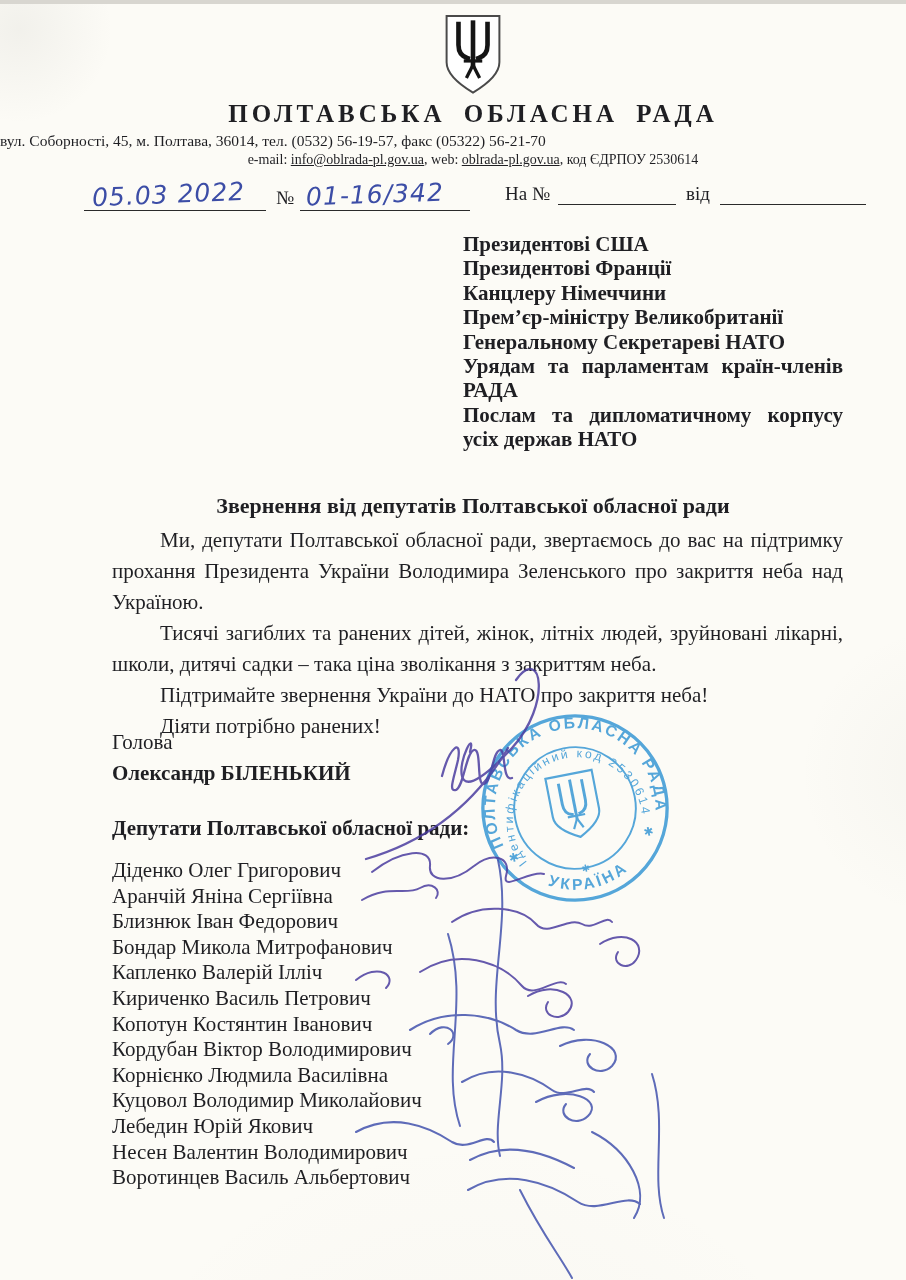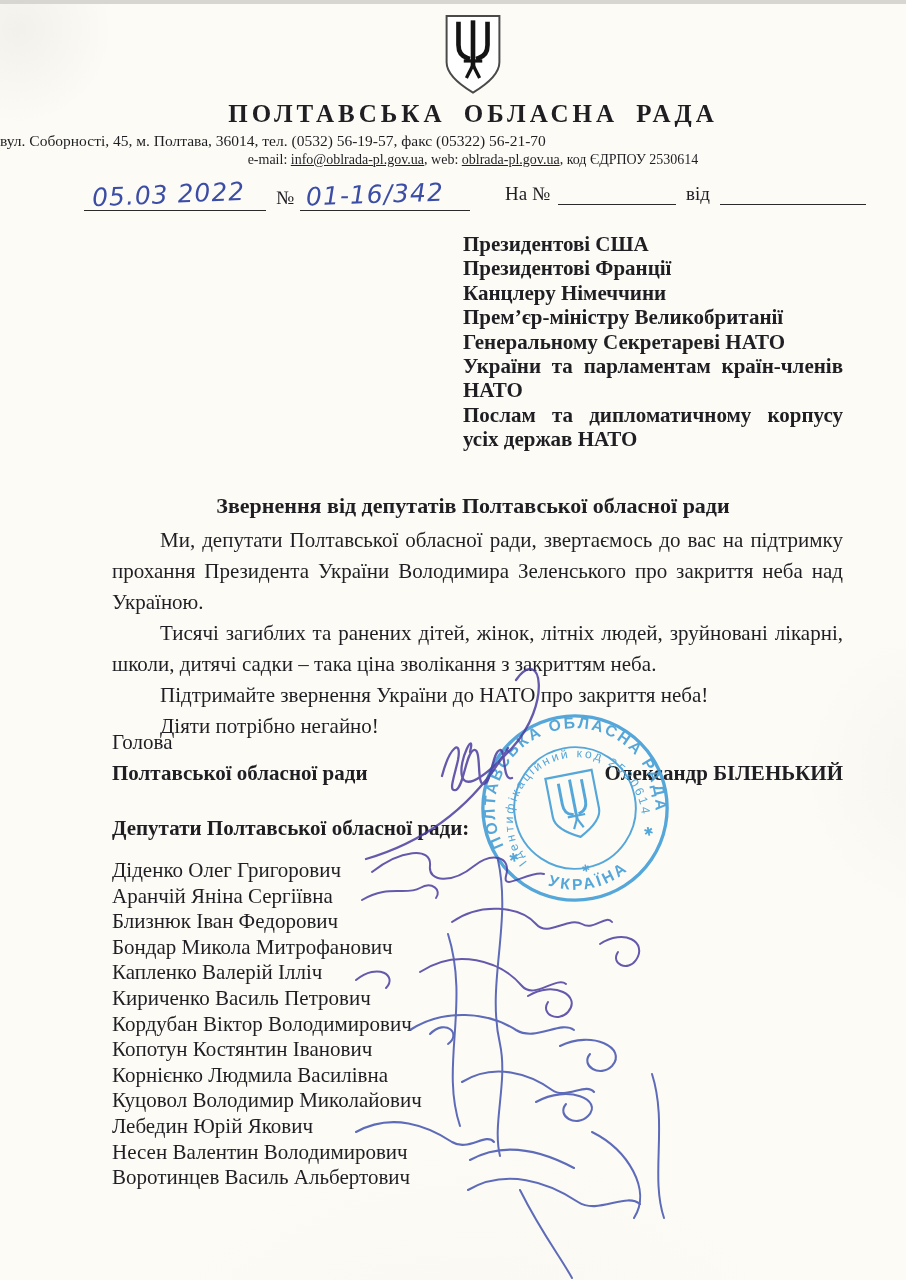--- a/index.html
+++ b/index.html
@@ -99,49 +99,48 @@
     <span>від</span>
     <span class="blank b2"></span>
   </div>
 
   <div class="abs recipients">
     <div>Президентові США</div>
     <div>Президентові Франції</div>
     <div>Канцлеру Німеччини</div>
     <div>Прем’єр-міністру Великобританії</div>
     <div>Генеральному Секретареві НАТО</div>
-    <div>України та парламентам країн-членів НАТО</div>
+    <div>Урядам та парламентам країн-членів РАДА</div>
     <div>Послам та дипломатичному корпусу усіх держав НАТО</div>
   </div>
 
   <div class="abs subject">Звернення від депутатів Полтавської обласної ради</div>
 
   <div class="abs body-text">
     <p>Ми, депутати Полтавської обласної ради, звертаємось до вас на підтримку прохання Президента України Володимира Зеленського про закриття неба над Україною.</p>
     <p>Тисячі загиблих та ранених дітей, жінок, літніх людей, зруйновані лікарні, школи, дитячі садки – така ціна зволікання з закриттям неба.</p>
     <p>Підтримайте звернення України до НАТО про закриття неба!</p>
-    <p>Діяти потрібно негайно!</p>
+    <p>Діяти потрібно ранених!</p>
   </div>
 
   <div class="abs sig-title1">Голова</div>
   <div class="abs sig-row">
-    <span>Полтавської обласної ради</span>
     <span>Олександр БІЛЕНЬКИЙ</span>
   </div>
 
   <div class="abs deputies-heading">Депутати Полтавської обласної ради:</div>
   <div class="abs deputies">
     <div>Діденко Олег Григорович</div>
     <div>Аранчій Яніна Сергіївна</div>
     <div>Близнюк Іван Федорович</div>
     <div>Бондар Микола Митрофанович</div>
     <div>Капленко Валерій Ілліч</div>
     <div>Кириченко Василь Петрович</div>
+    <div>Копотун Костянтин Іванович</div>
     <div>Кордубан Віктор Володимирович</div>
-    <div>Копотун Костянтин Іванович</div>
     <div>Корнієнко Людмила Василівна</div>
     <div>Куцовол Володимир Миколайович</div>
     <div>Лебедин Юрій Якович</div>
     <div>Несен Валентин Володимирович</div>
     <div>Воротинцев Василь Альбертович</div>
   </div>
 
   <div class="abs stamp">
     <svg viewBox="0 0 200 200" width="196" height="196" fill="none">
       <g stroke="#3e9bd6">

